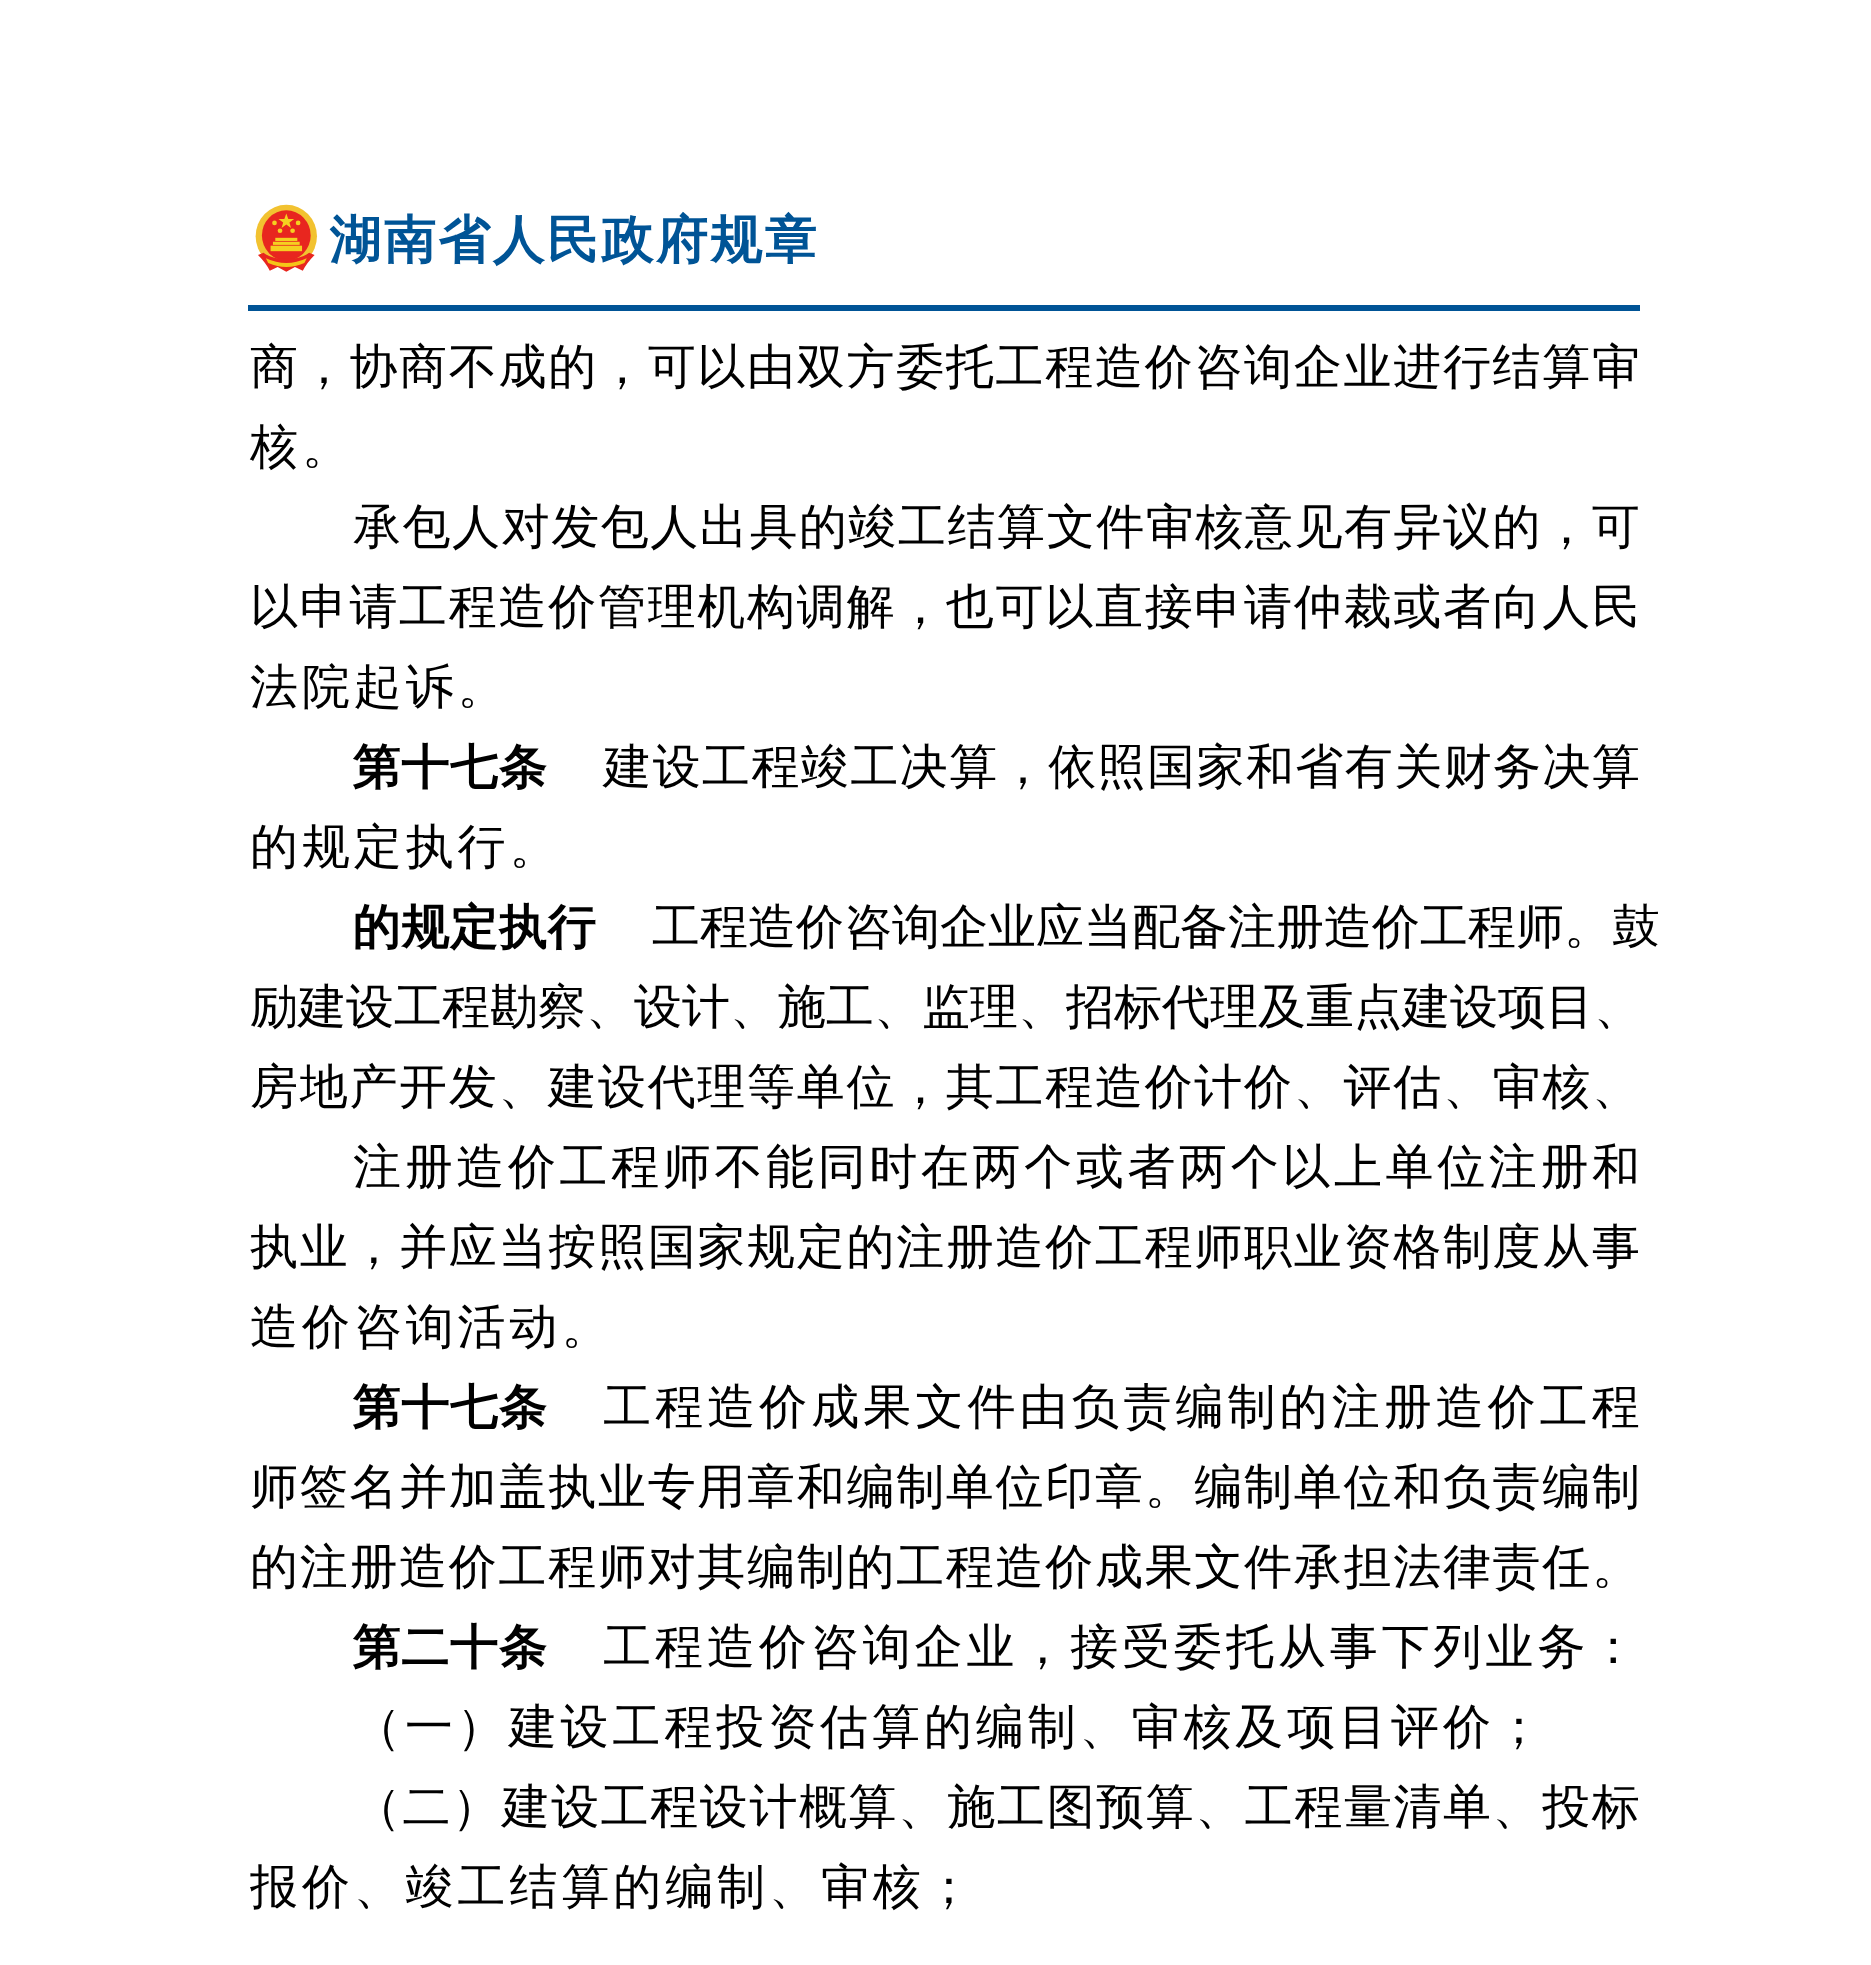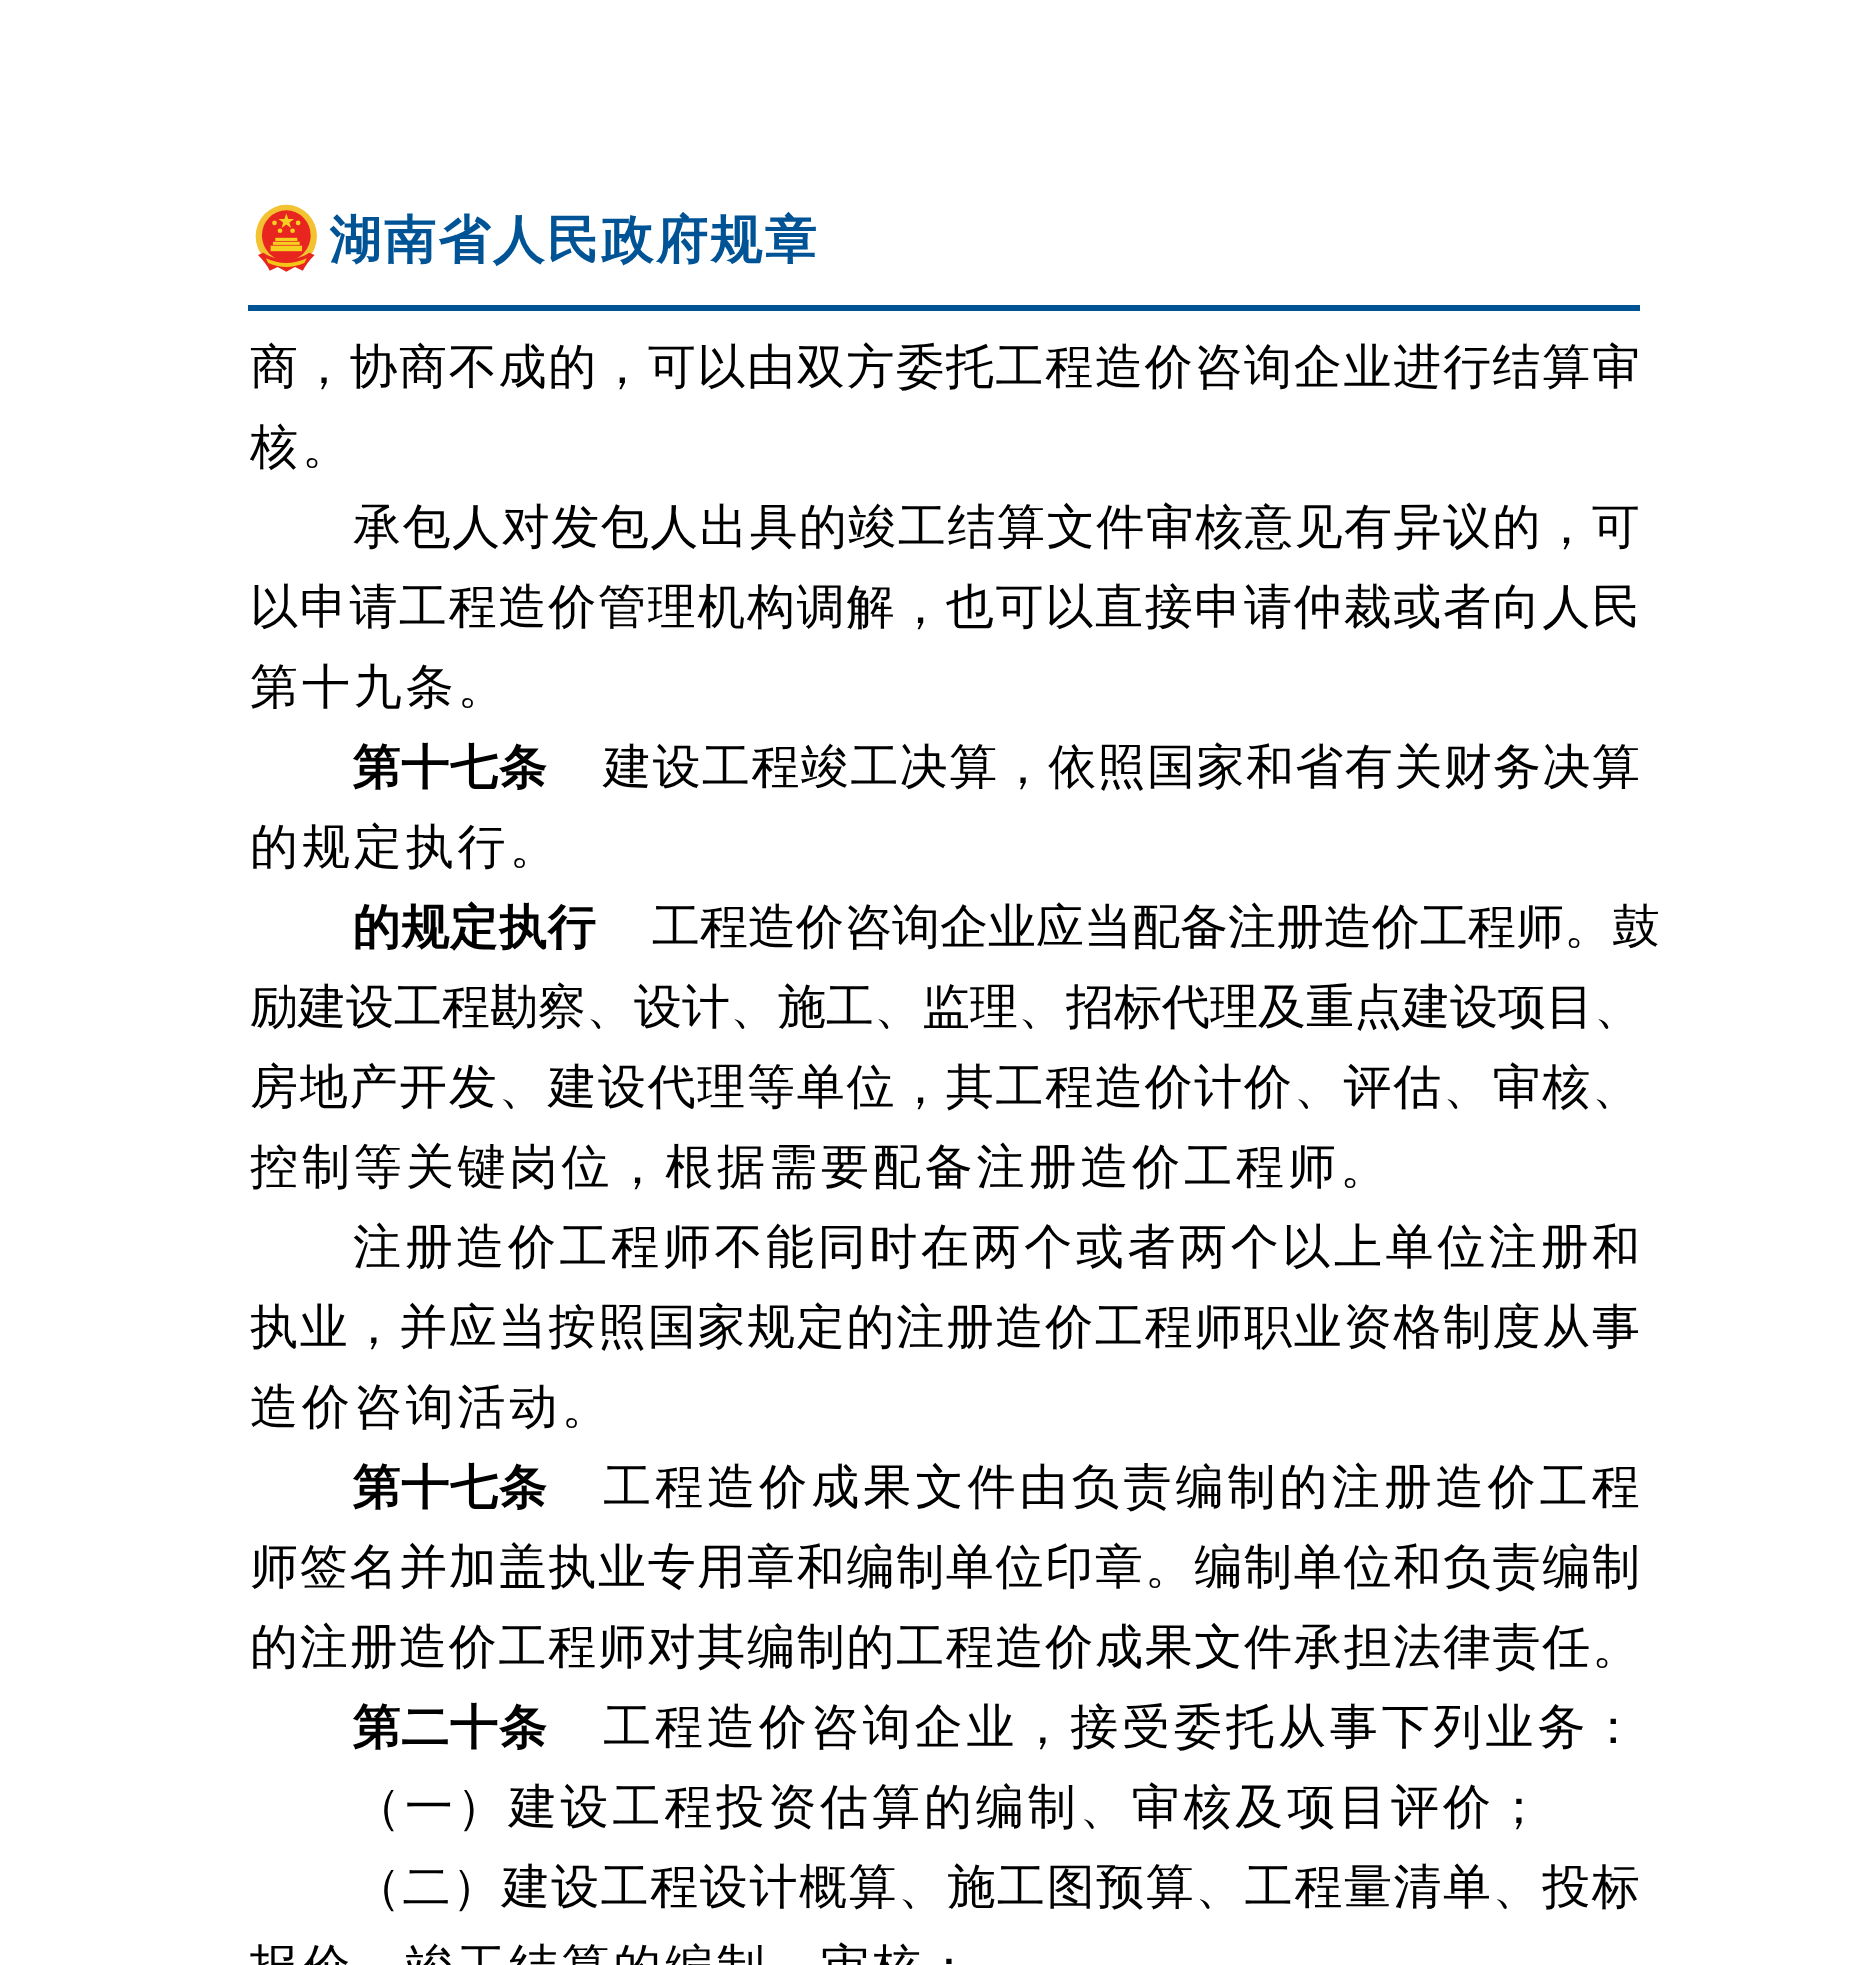--- a/index.html
+++ b/index.html
@@ -190,21 +190,21 @@
         <span class="ch">仲</span>
         <span class="ch">裁</span>
         <span class="ch">或</span>
         <span class="ch">者</span>
         <span class="ch">向</span>
         <span class="ch">人</span>
         <span class="ch">民</span>
       </span>
     </div>
     <div class="line ragged">
-      <span>第十九条。</span>
+      <span>法院起诉。</span>
     </div>
     <div class="line indent">
       <span class="article-head">第十七条</span>
       <span style="display: flex; flex: 1 1 0%; justify-content: space-between;">
         <span class="ch">建</span>
         <span class="ch">设</span>
         <span class="ch">工</span>
         <span class="ch">程</span>
         <span class="ch">竣</span>
         <span class="ch">工</span>
@@ -311,23 +311,20 @@
         <span class="ch">计</span>
         <span class="ch">价</span>
         <span class="ch">、</span>
         <span class="ch">评</span>
         <span class="ch">估</span>
         <span class="ch">、</span>
         <span class="ch">审</span>
         <span class="ch">核</span>
         <span class="ch">、</span>
       </span>
-    </div>
-    <div class="line ragged">
-      <span>控制等关键岗位，根据需要配备注册造价工程师。</span>
     </div>
     <div class="line indent">
       <span style="display: flex; flex: 1 1 0%; justify-content: space-between;">
         <span class="ch">注</span>
         <span class="ch">册</span>
         <span class="ch">造</span>
         <span class="ch">价</span>
         <span class="ch">工</span>
         <span class="ch">程</span>
         <span class="ch">师</span>

